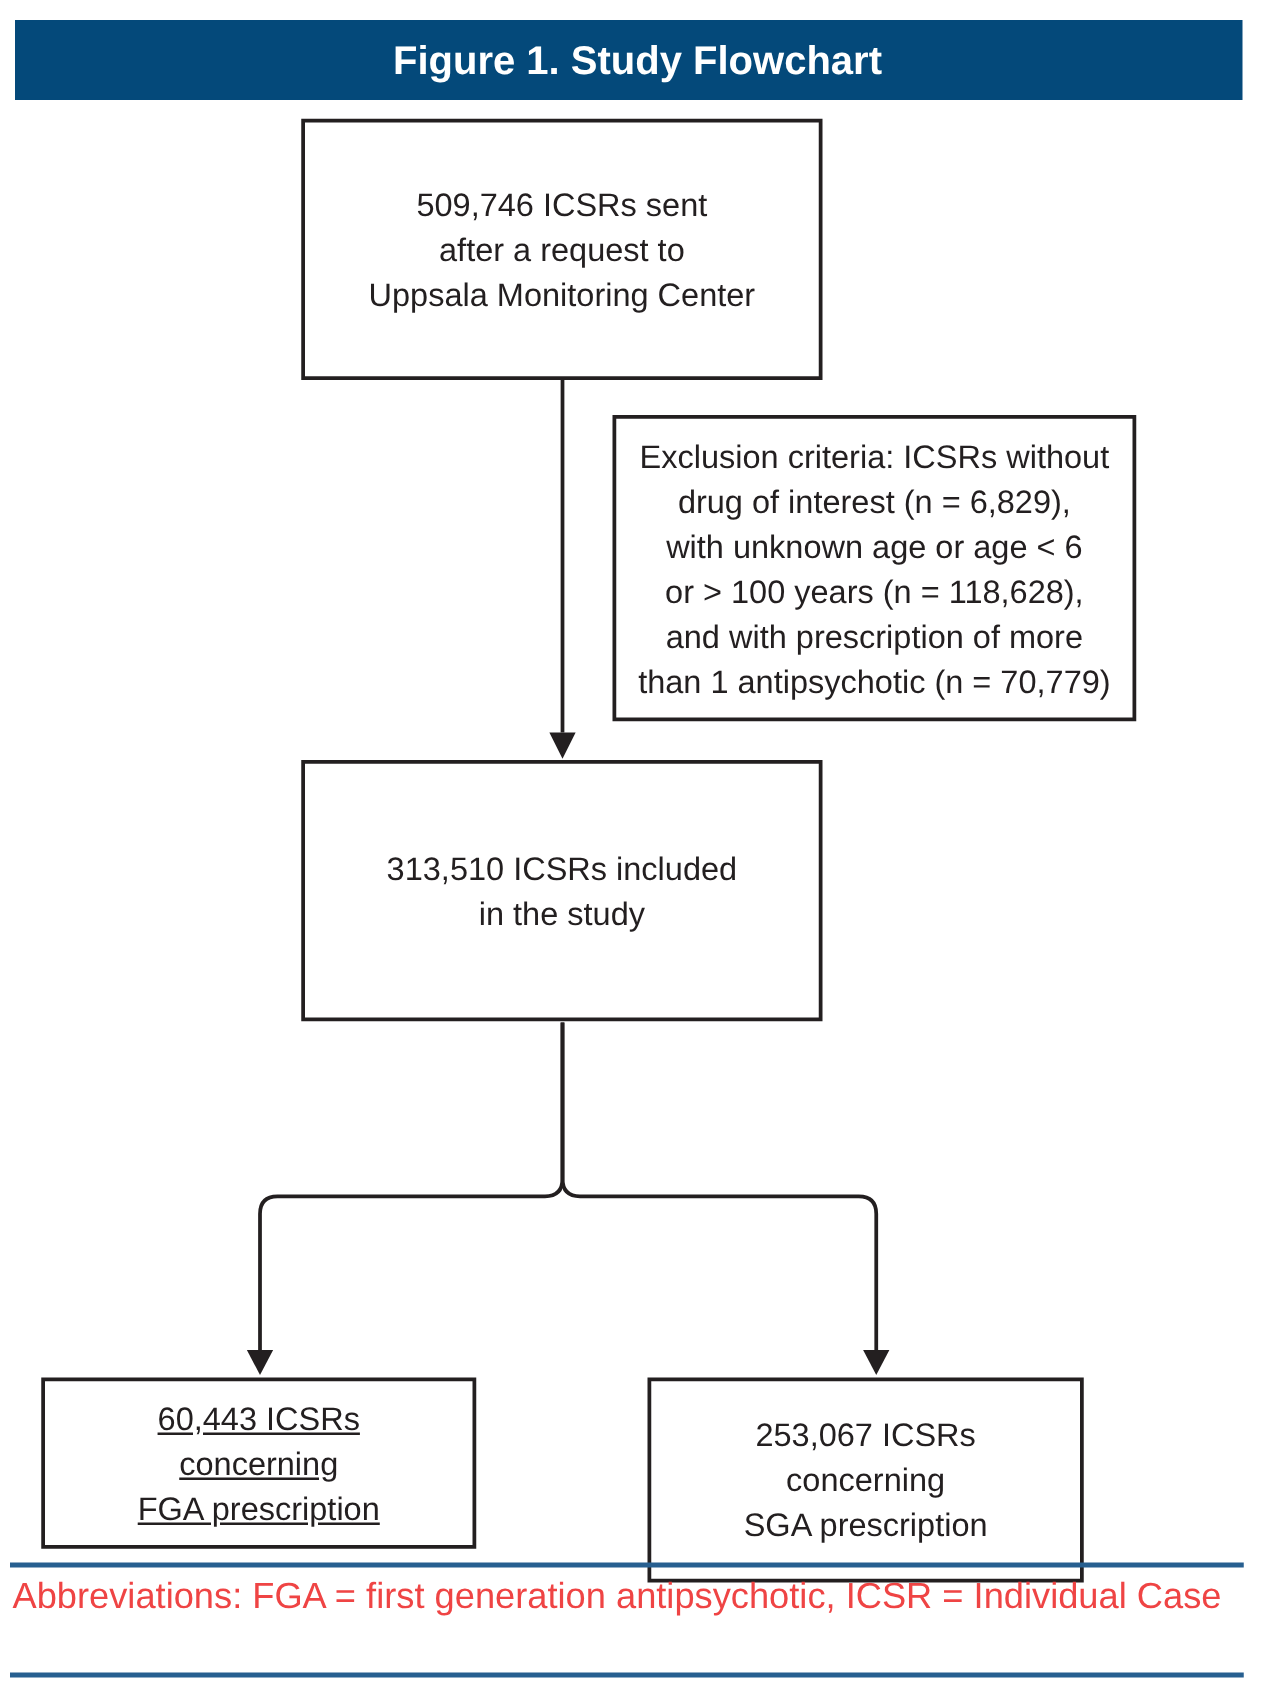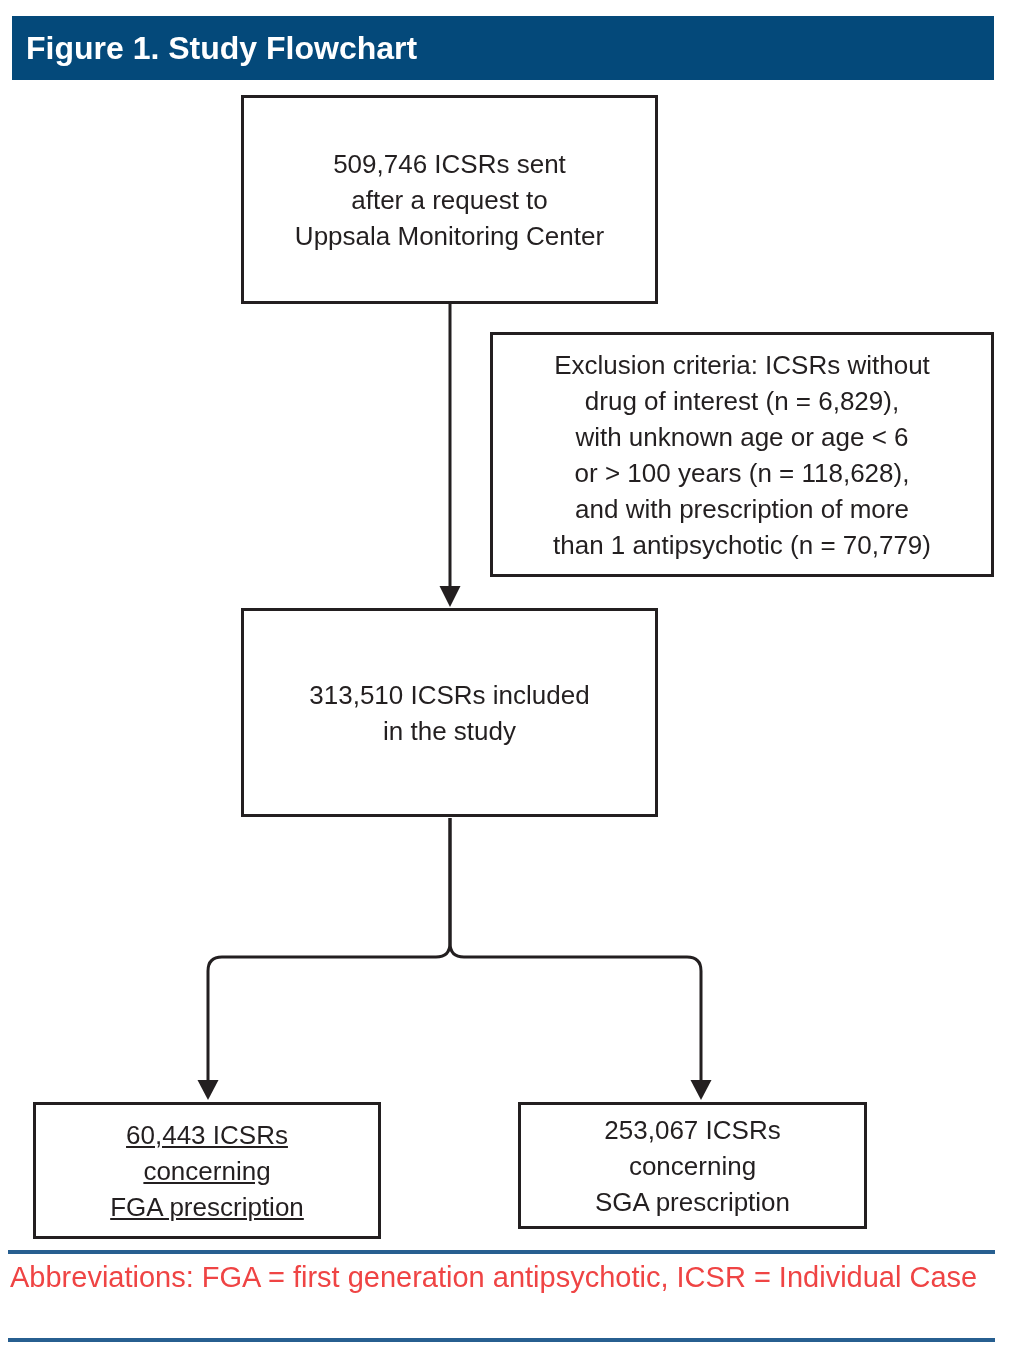--- a/index.html
+++ b/index.html
@@ -20,20 +20,21 @@
     position: absolute;
     left: 12px;
     top: 16px;
     width: 982px;
     height: 64px;
     background: #04497a;
     display: flex;
     align-items: center;
     box-sizing: border-box;
     padding-left: 14px;
+    justify-content: center;
   }
   .title-bar .title {
     color: #ffffff;
     font-size: 32px;
     font-weight: bold;
     letter-spacing: 0px;
   }
   .connectors {
     position: absolute;
     left: 0;
@@ -61,24 +62,24 @@
     justify-content: center;
     text-align: center;
   }
   .box .box-text {
     white-space: pre-line;
     font-size: 26px;
     line-height: 36px;
     color: #231f20;
   }
   .box-start    { left: 241px; top: 95px;   width: 417px; height: 209px; }
-  .box-excl     { left: 490px; top: 332px;  width: 504px; height: 245px; }
+  .box-excl     { left: 490px; top: 332px;  width: 419px; height: 245px; }
   .box-included { left: 241px; top: 608px;  width: 417px; height: 209px; }
   .box-fga      { left: 33px;  top: 1102px; width: 348px; height: 137px; text-decoration: underline; }
-  .box-sga      { left: 518px; top: 1102px; width: 349px; height: 127px; text-align: center; }
+  .box-sga      { left: 518px; top: 1102px; width: 349px; height: 164px; text-align: center; }
   .rule {
     position: absolute;
     left: 8px;
     width: 987px;
     height: 4px;
     background: #275f90;
   }
   .rule-top    { top: 1250px; }
   .rule-bottom { top: 1338px; }
   .footer {

